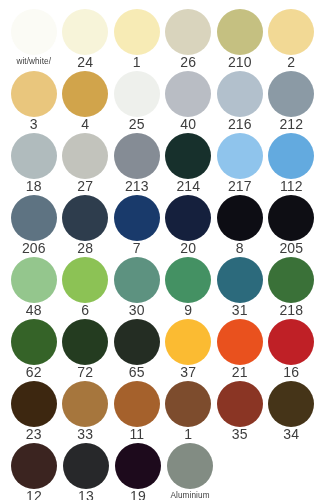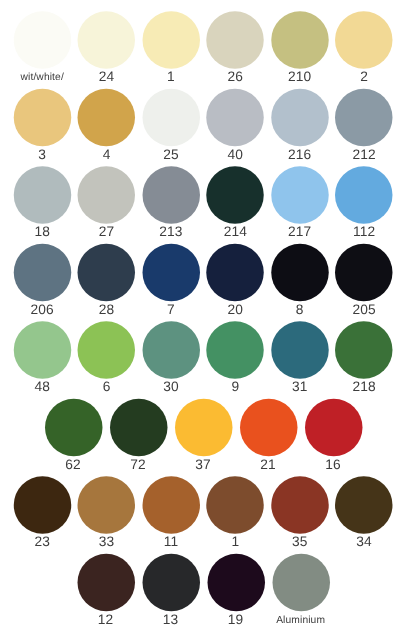--- a/index.html
+++ b/index.html
@@ -19,38 +19,37 @@
     height: 500px;
     padding: 9px 8px 6px 8px;
     display: flex;
     flex-direction: column;
   }
   .swatch-row {
     display: flex;
     flex-direction: row;
     height: 62px;
     flex: 0 0 auto;
-    justify-content: center;
   }
   .swatch-cell {
     width: 52px;
     height: 62px;
     display: flex;
     flex-direction: column;
     align-items: center;
     justify-content: flex-start;
   }
   .swatch-dot {
     width: 46px;
     height: 46px;
     border-radius: 50%;
     flex: 0 0 auto;
   }
   .swatch-label {
-    font-size: 11px;
+    font-size: 14px;
     color: #3d3d3d;
     line-height: 14px;
     height: 14px;
     text-align: center;
     white-space: nowrap;
     letter-spacing: 0.1px;
   }
   .swatch-cell.wide .swatch-label { font-size: 8.2px; }
 </style>
 </head>
@@ -190,20 +189,24 @@
     <div class="swatch-row">
       <div class="swatch-cell">
         <div class="swatch-dot" style="background: rgb(53, 99, 40);"></div>
         <div class="swatch-label">62</div>
       </div>
       <div class="swatch-cell">
         <div class="swatch-dot" style="background: rgb(36, 60, 32);"></div>
         <div class="swatch-label">72</div>
       </div>
       <div class="swatch-cell">
+        <div class="swatch-dot" style="background: rgb(36, 45, 35);"></div>
+        <div class="swatch-label">65</div>
+      </div>
+      <div class="swatch-cell">
         <div class="swatch-dot" style="background: rgb(251, 187, 50);"></div>
         <div class="swatch-label">37</div>
       </div>
       <div class="swatch-cell">
         <div class="swatch-dot" style="background: rgb(233, 81, 30);"></div>
         <div class="swatch-label">21</div>
       </div>
       <div class="swatch-cell">
         <div class="swatch-dot" style="background: rgb(191, 32, 38);"></div>
         <div class="swatch-label">16</div>

